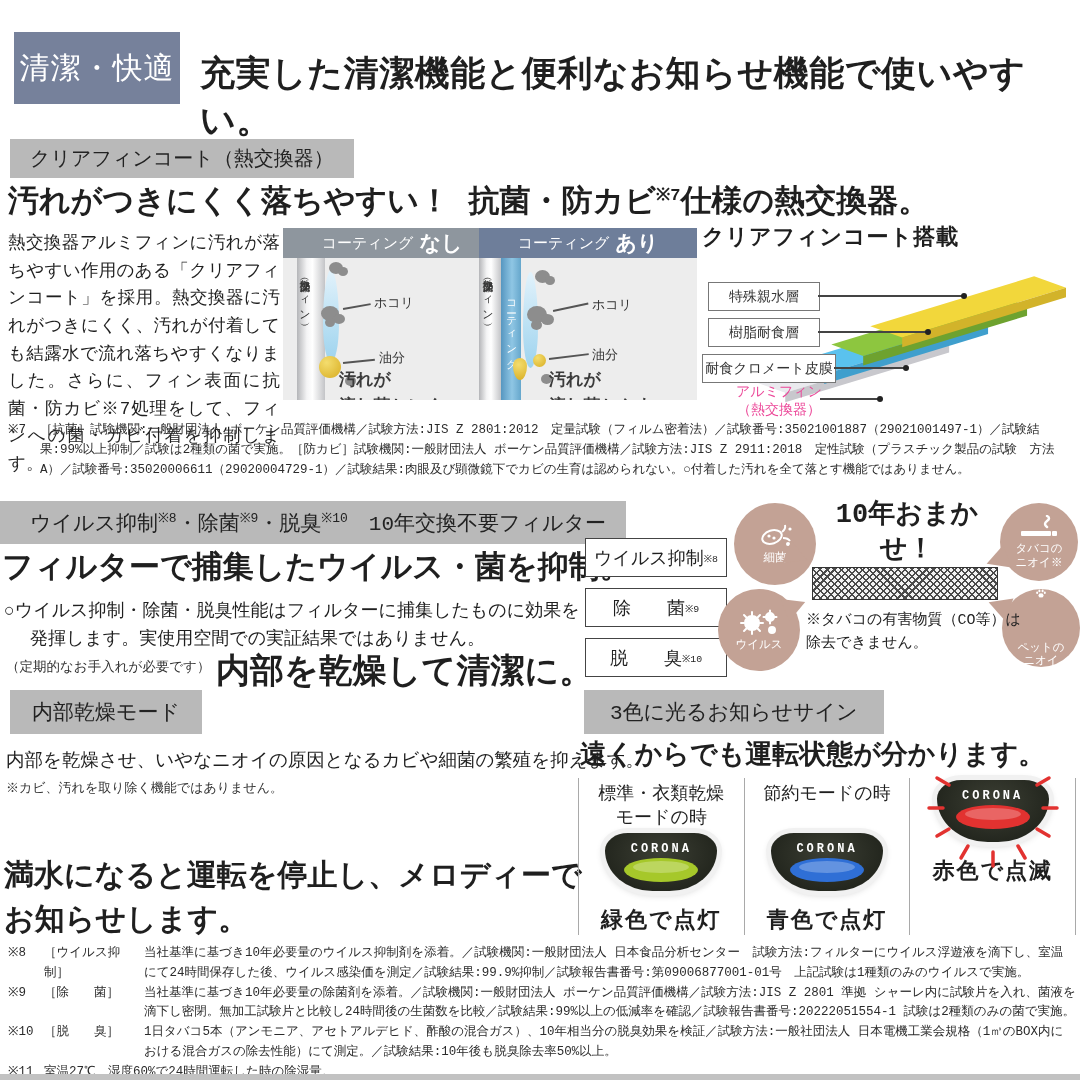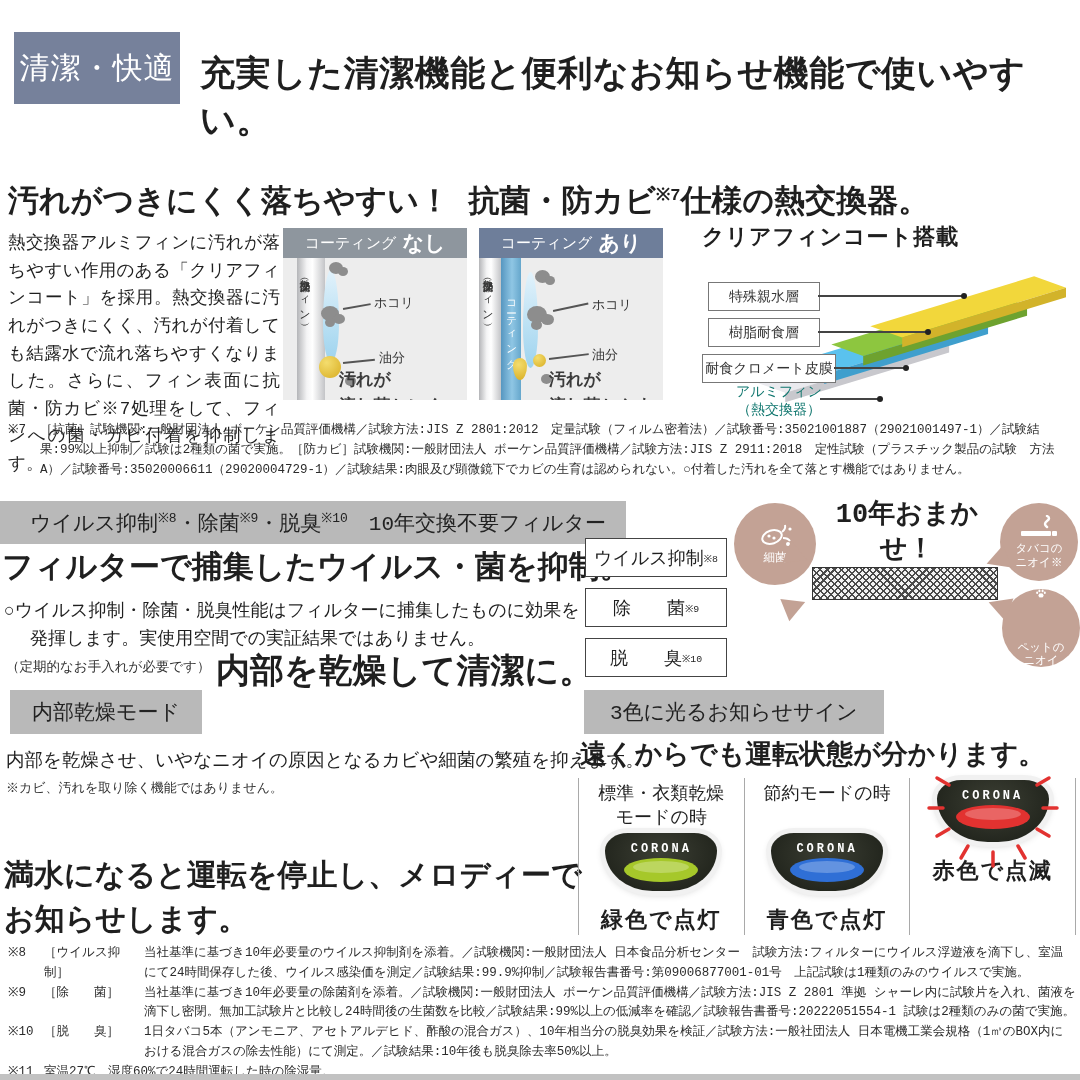--- a/index.html
+++ b/index.html
@@ -13,21 +13,21 @@
   
   #badge{left:14px;top:32px;width:166px;height:72px;background:#76819B;color:#fff;
          font-size:30px;display:flex;align-items:center;justify-content:center;letter-spacing:1px;}
   #title{left:200px;top:50px;font-size:35px;font-weight:700;letter-spacing:.5px;}
 
   
   #sec1-label{left:10px;top:139px;padding:6px 20px;font-size:20px;}
   #sec1-heading{left:8px;top:180px;font-size:31px;font-weight:700;}
   #sec1-para{left:8px;top:230px;width:272px;font-size:17.5px;line-height:1.58;text-align:justify;}
 
-  .coatbox{width:184px;height:172px;}
+  .coatbox{width:218px;height:172px;}
   .coathead{height:30px;color:#fff;display:flex;align-items:center;justify-content:center;gap:6px;}
   .coathead .w{font-size:15px;}
   .coathead .s{font-size:21px;font-weight:700;}
   #coat-nashi{left:283px;top:228px;}
   #coat-nashi .coathead{background:#8e969e;}
   #coat-ari{left:479px;top:228px;}
   #coat-ari .coathead{background:#6e7e9a;}
   .coatbody{position:relative;height:142px;background:#ededed;overflow:hidden;}
   .fin{position:absolute;top:0;bottom:0;background:linear-gradient(90deg,#b4b5b8,#f4f4f5 35%,#ffffff 55%,#c3c4c7);}
   .finlabel{position:absolute;writing-mode:vertical-rl;font-size:11px;color:#333;letter-spacing:1px;}
@@ -41,21 +41,21 @@
             background:radial-gradient(circle at 40% 30%,#f4dd6e,#d8ad21);}
   .leader{position:absolute;height:1.5px;background:#555;transform-origin:left center;}
   .tag13{position:absolute;font-size:13px;color:#333;}
   .coatresult{position:absolute;font-size:17px;font-weight:700;color:#3a3a3a;line-height:1.5;}
 
   
   #layers-block{left:702px;top:222px;width:372px;height:192px;}
   #layers-title{font-size:22px;font-weight:700;letter-spacing:1px;}
   .lbox{position:absolute;border:1.5px solid #777;background:#fff;font-size:14px;color:#333;
         display:flex;align-items:center;justify-content:center;}
-  .llabel{position:absolute;font-size:14px;color:#0f766e;text-align:center;line-height:1.25;}
+  .llabel{position:absolute;font-size:14px;color:#ec4899;text-align:center;line-height:1.25;}
   .lline{position:absolute;height:1.5px;background:#444;}
   .lline::after{content:"";position:absolute;right:-3px;top:-2.5px;width:6px;height:6px;border-radius:50%;background:#222;}
 
   
   #footnote7{left:8px;top:420px;width:1066px;display:flex;font-size:12.5px;line-height:1.6;color:#2b2b2b;}
   #footnote7 .mark{width:32px;flex:none;}
   #footnote7 .txt{flex:1;}
 
   
   #sec2-label{left:0;top:501px;padding:7px 20px 7px 30px;font-size:21px;}
@@ -114,20 +114,21 @@
   #bottom-rule{left:0;top:1074px;width:1080px;height:6px;background:#c2c2c2;}
 </style>
 </head>
 <body>
 
 <div id="page">
 
   <div id="badge" class="abs">清潔・快適</div>
   <div id="title" class="abs">充実した清潔機能と便利なお知らせ機能で使いやすい。</div>
 
+  <div id="sec1-label" class="abs glabel">クリアフィンコート（熱交換器）</div>
   <div id="sec1-heading" class="abs"><span>汚れがつきにくく落ちやすい！ 抗菌・防カビ</span><sup>※7</sup><span>仕様の熱交換器。</span></div>
   <div id="sec1-para" class="abs">熱交換器アルミフィンに汚れが落ちやすい作用のある「クリアフィンコート」を採用。熱交換器に汚れがつきにくく、汚れが付着しても結露水で流れ落ちやすくなりました。さらに、フィン表面に抗菌・防カビ※7処理をして、フィンへの菌・カビ付着を抑制します。</div>
 
   <div id="coat-nashi" class="abs coatbox">
     <div class="coathead">
         <span class="w">コーティング</span>
         <span class="s">なし</span>
       </div>
     <div class="coatbody">
       <div class="fin" style="left:14px;width:28px;"></div>
@@ -244,20 +245,32 @@
       </g>
       <g fill="#fff">
           <circle cx="12" cy="12" r="1.6"></circle>
           <circle cx="17" cy="14" r="1.6"></circle>
           <circle cx="31" cy="20" r="2"></circle>
           <circle cx="33" cy="5" r="1.6"></circle>
         </g>
     </svg>
     <span class="blabel">細菌</span>
   </div>
+  <div class="bubble" style="left:718px;top:589px;width:82px;height:82px;">
+    <svg width="40" height="28" viewBox="0 0 40 28">
+      <g stroke="#fff" stroke-width="2" stroke-linecap="round">
+        <circle cx="13" cy="14" r="7" fill="#fff"></circle>
+        <path d="M13 3 v3 M13 22 v3 M2 14 h3 M21 14 h3 M5 6 l2.2 2.2 M18.8 19.8 L21 22 M21 6 l-2.2 2.2 M7.2 19.8 L5 22"></path>
+        <circle cx="31" cy="8" r="4" fill="#fff"></circle>
+        <path d="M31 1.5 v2 M31 12.5 v2 M24.5 8 h2 M35.5 8 h2"></path>
+        <circle cx="33" cy="21" r="3" fill="#fff"></circle>
+      </g>
+    </svg>
+    <span class="blabel">ウイルス</span>
+  </div>
   <div class="bubble" style="left:1000px;top:503px;width:78px;height:78px;">
     <svg width="40" height="26" viewBox="0 0 40 26">
       <g fill="#fff">
           <rect x="2" y="16" width="30" height="5" rx="1"></rect>
           <rect x="33" y="16" width="5" height="5" rx="1"></rect>
         </g>
       <path d="M28 12 q-4 -3 0 -6 q4 -3 0 -5" fill="none" stroke="#fff" stroke-width="2.5" stroke-linecap="round"></path>
     </svg>
     <span class="blabel pre">タバコの
 ニオイ※</span>
@@ -272,20 +285,22 @@
           <ellipse cx="29" cy="12" rx="3.2" ry="4"></ellipse>
       </g>
     </svg>
     <span class="blabel pre">ペットの
 ニオイ</span>
   </div>
 
   <div id="center-title" class="abs pre">10年おまかせ！
 交換不要！</div>
   <div id="mesh" class="abs"></div>
+  <div id="center-note" class="abs pre">※タバコの有害物質（CO等）は
+除去できません。</div>
 
   <div class="tri-r" style="left:786px;top:544px;transform:rotate(22deg);"></div>
   <div class="tri-r" style="left:784px;top:594px;transform:rotate(-22deg);"></div>
   <div class="tri-l" style="left:986px;top:548px;transform:rotate(-20deg);"></div>
   <div class="tri-l" style="left:988px;top:594px;transform:rotate(20deg);"></div>
 
   <div id="sec3-label" class="abs glabel">内部乾燥モード</div>
   <div id="sec3-heading" class="abs">内部を乾燥して清潔に。</div>
   <div id="sec3-body" class="abs">内部を乾燥させ、いやなニオイの原因となるカビや細菌の繁殖を抑えます。</div>
   <div id="sec3-note" class="abs">※カビ、汚れを取り除く機能ではありません。</div>

